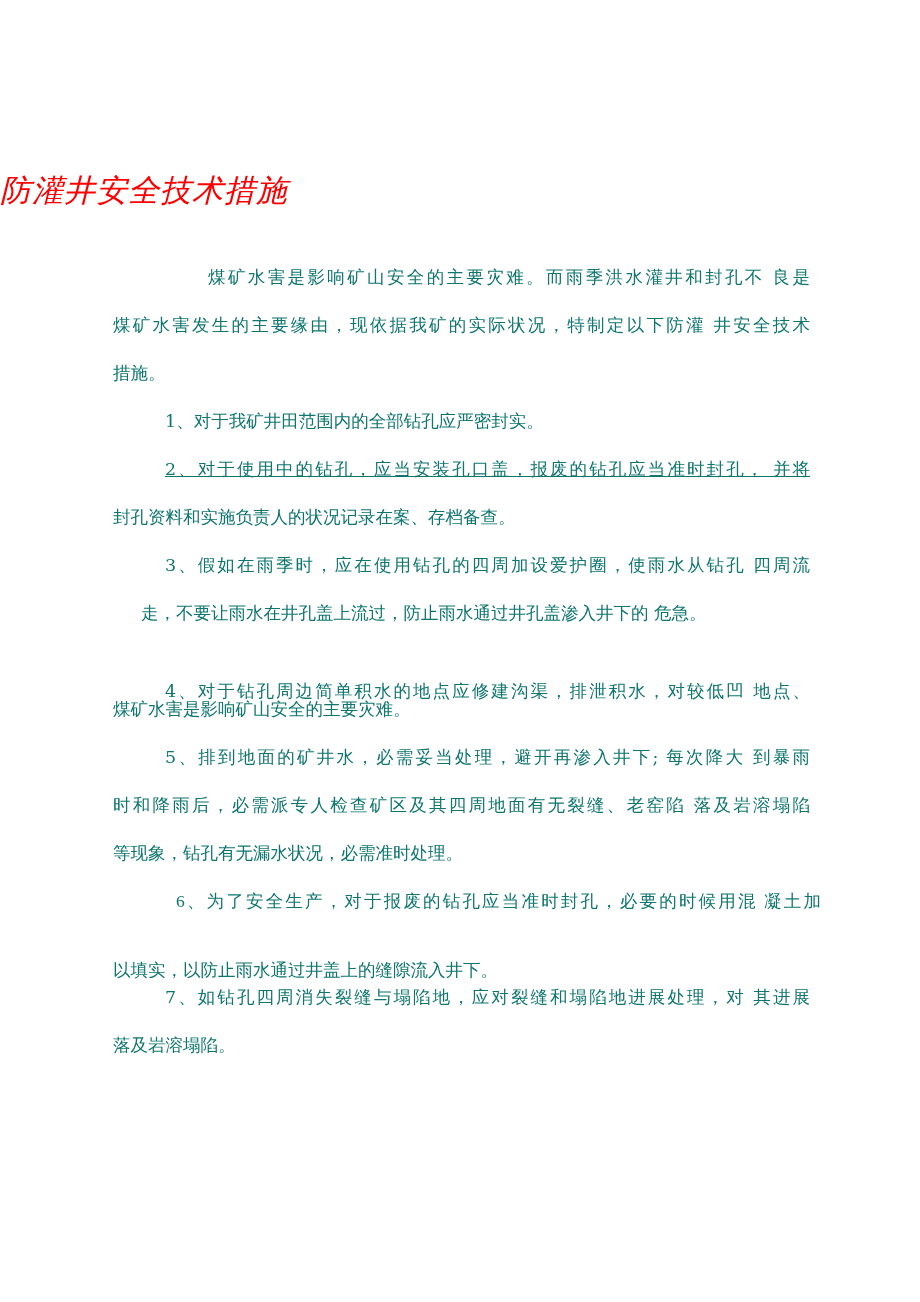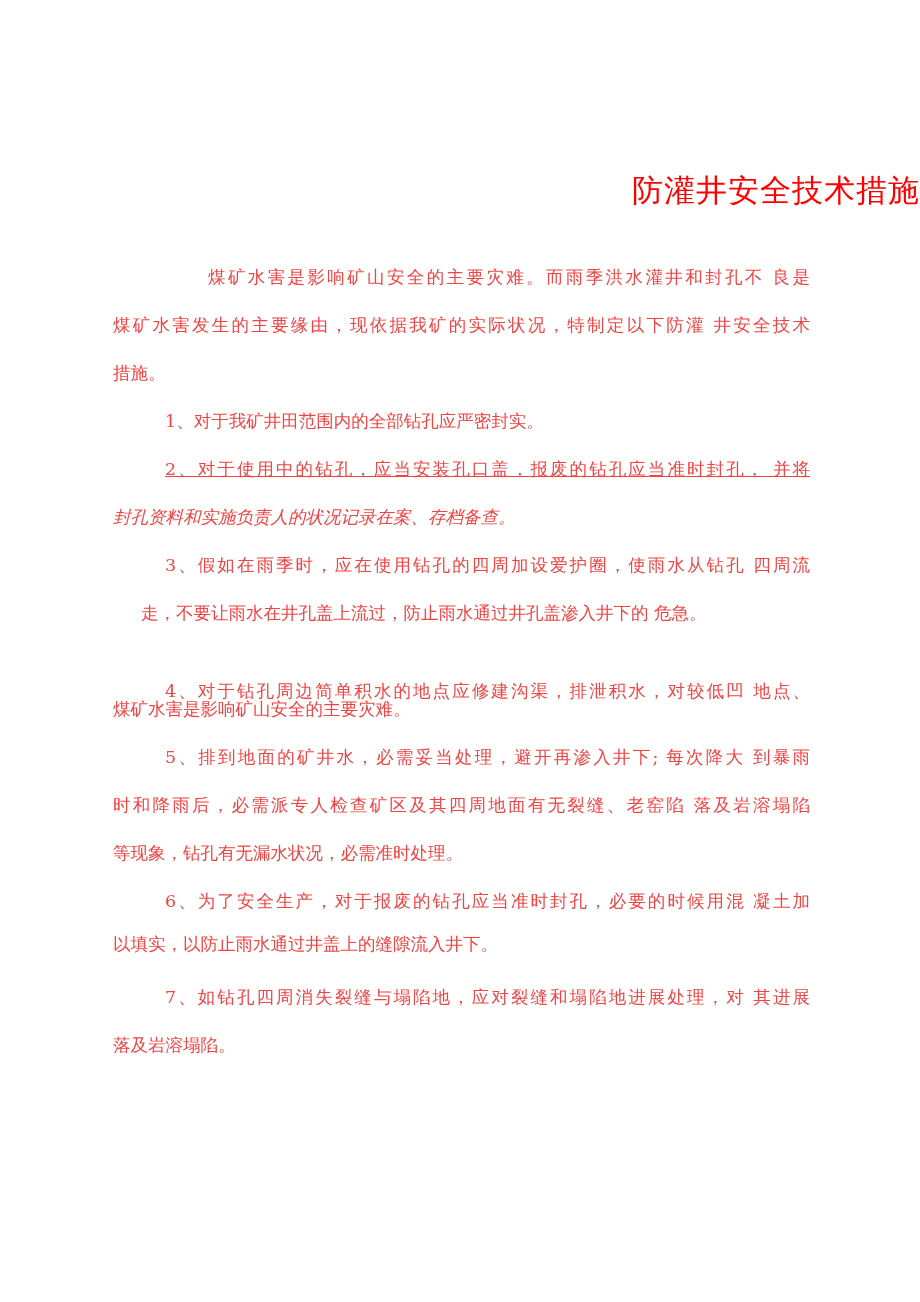--- a/index.html
+++ b/index.html
@@ -21,35 +21,36 @@
       top: 0;
       width: 920px;
       height: 1302px;
       background: #ffffff;
     }
     .title {
       position: absolute;
       left: 0;
       width: 920px;
       top: 168px;
-      text-align: right;
+      text-align: left;
       font-size: 31px;
       line-height: 44px;
       color: #ff0000;
       letter-spacing: 1px;
       white-space: nowrap;
+      font-style: italic;
     }
     .line {
       position: absolute;
       left: 113px;
       width: 697px;
       font-size: 17.5px;
       line-height: 24px;
       white-space: nowrap;
-      color: #ef4444;
+      color: #0f766e;
     }
     .justify {
       text-align: justify;
       text-align-last: justify;
     }
   </style>
 </head>
 <body>
 
 <div class="page">
@@ -61,42 +62,42 @@
     <div class="line justify" style="top:313px;">煤矿水害发生的主要缘由，现依据我矿的实际状况，特制定以下防灌  井安全技术</div>
     <div class="line" style="top:361px;">措施。</div>
   </div>
 
   <div>
     <div class="line" style="top:409px; left:165px; width:645px;">1、对于我矿井田范围内的全部钻孔应严密封实。</div>
   </div>
 
   <div>
     <div class="line justify" style="top:457px; left:165px; width:645px;text-decoration:underline;">2、对于使用中的钻孔，应当安装孔口盖，报废的钻孔应当准时封孔，  并将</div>
-    <div class="line" style="top:505px;font-style:italic;">封孔资料和实施负责人的状况记录在案、存档备查。</div>
+    <div class="line" style="top:505px;">封孔资料和实施负责人的状况记录在案、存档备查。</div>
   </div>
 
   <div>
     <div class="line justify" style="top:553px; left:165px; width:645px;">3、假如在雨季时，应在使用钻孔的四周加设爱护圈，使雨水从钻孔  四周流</div>
     <div class="line" style="top:601px;margin-left:28px;">走，不要让雨水在井孔盖上流过，防止雨水通过井孔盖渗入井下的  危急。</div>
   </div>
 
   <div>
     <div class="line justify" style="top:679px; left:165px; width:645px;">4、对于钻孔周边简单积水的地点应修建沟渠，排泄积水，对较低凹  地点、</div>
     <div class="line" style="top:697px;">煤矿水害是影响矿山安全的主要灾难。</div>
   </div>
 
   <div>
     <div class="line justify" style="top:745px; left:165px; width:645px;">5、排到地面的矿井水，必需妥当处理，避开再渗入井下; 每次降大  到暴雨</div>
     <div class="line justify" style="top:793px;">时和降雨后，必需派专人检查矿区及其四周地面有无裂缝、老窑陷  落及岩溶塌陷</div>
     <div class="line" style="top:841px;">等现象，钻孔有无漏水状况，必需准时处理。</div>
   </div>
 
   <div>
-    <div class="line justify" style="top:889px; left:165px; width:645px;">6、为了安全生产，对于报废的钻孔应当准时封孔，必要的时候用混  凝土加</div>
-    <div class="line" style="top:932px;">以填实，以防止雨水通过井盖上的缝隙流入井下。</div>
+    <div class="line justify" style="top:889px; left:176px; width:645px;font-family:Liberation Serif, serif;">6、为了安全生产，对于报废的钻孔应当准时封孔，必要的时候用混  凝土加</div>
+    <div class="line" style="top:958px;">以填实，以防止雨水通过井盖上的缝隙流入井下。</div>
   </div>
 
   <div>
     <div class="line justify" style="top:985px; left:165px; width:645px;">7、如钻孔四周消失裂缝与塌陷地，应对裂缝和塌陷地进展处理，对  其进展</div>
     <div class="line" style="top:1033px;">落及岩溶塌陷。</div>
   </div>
 
 </div>
 
 </body></html>

